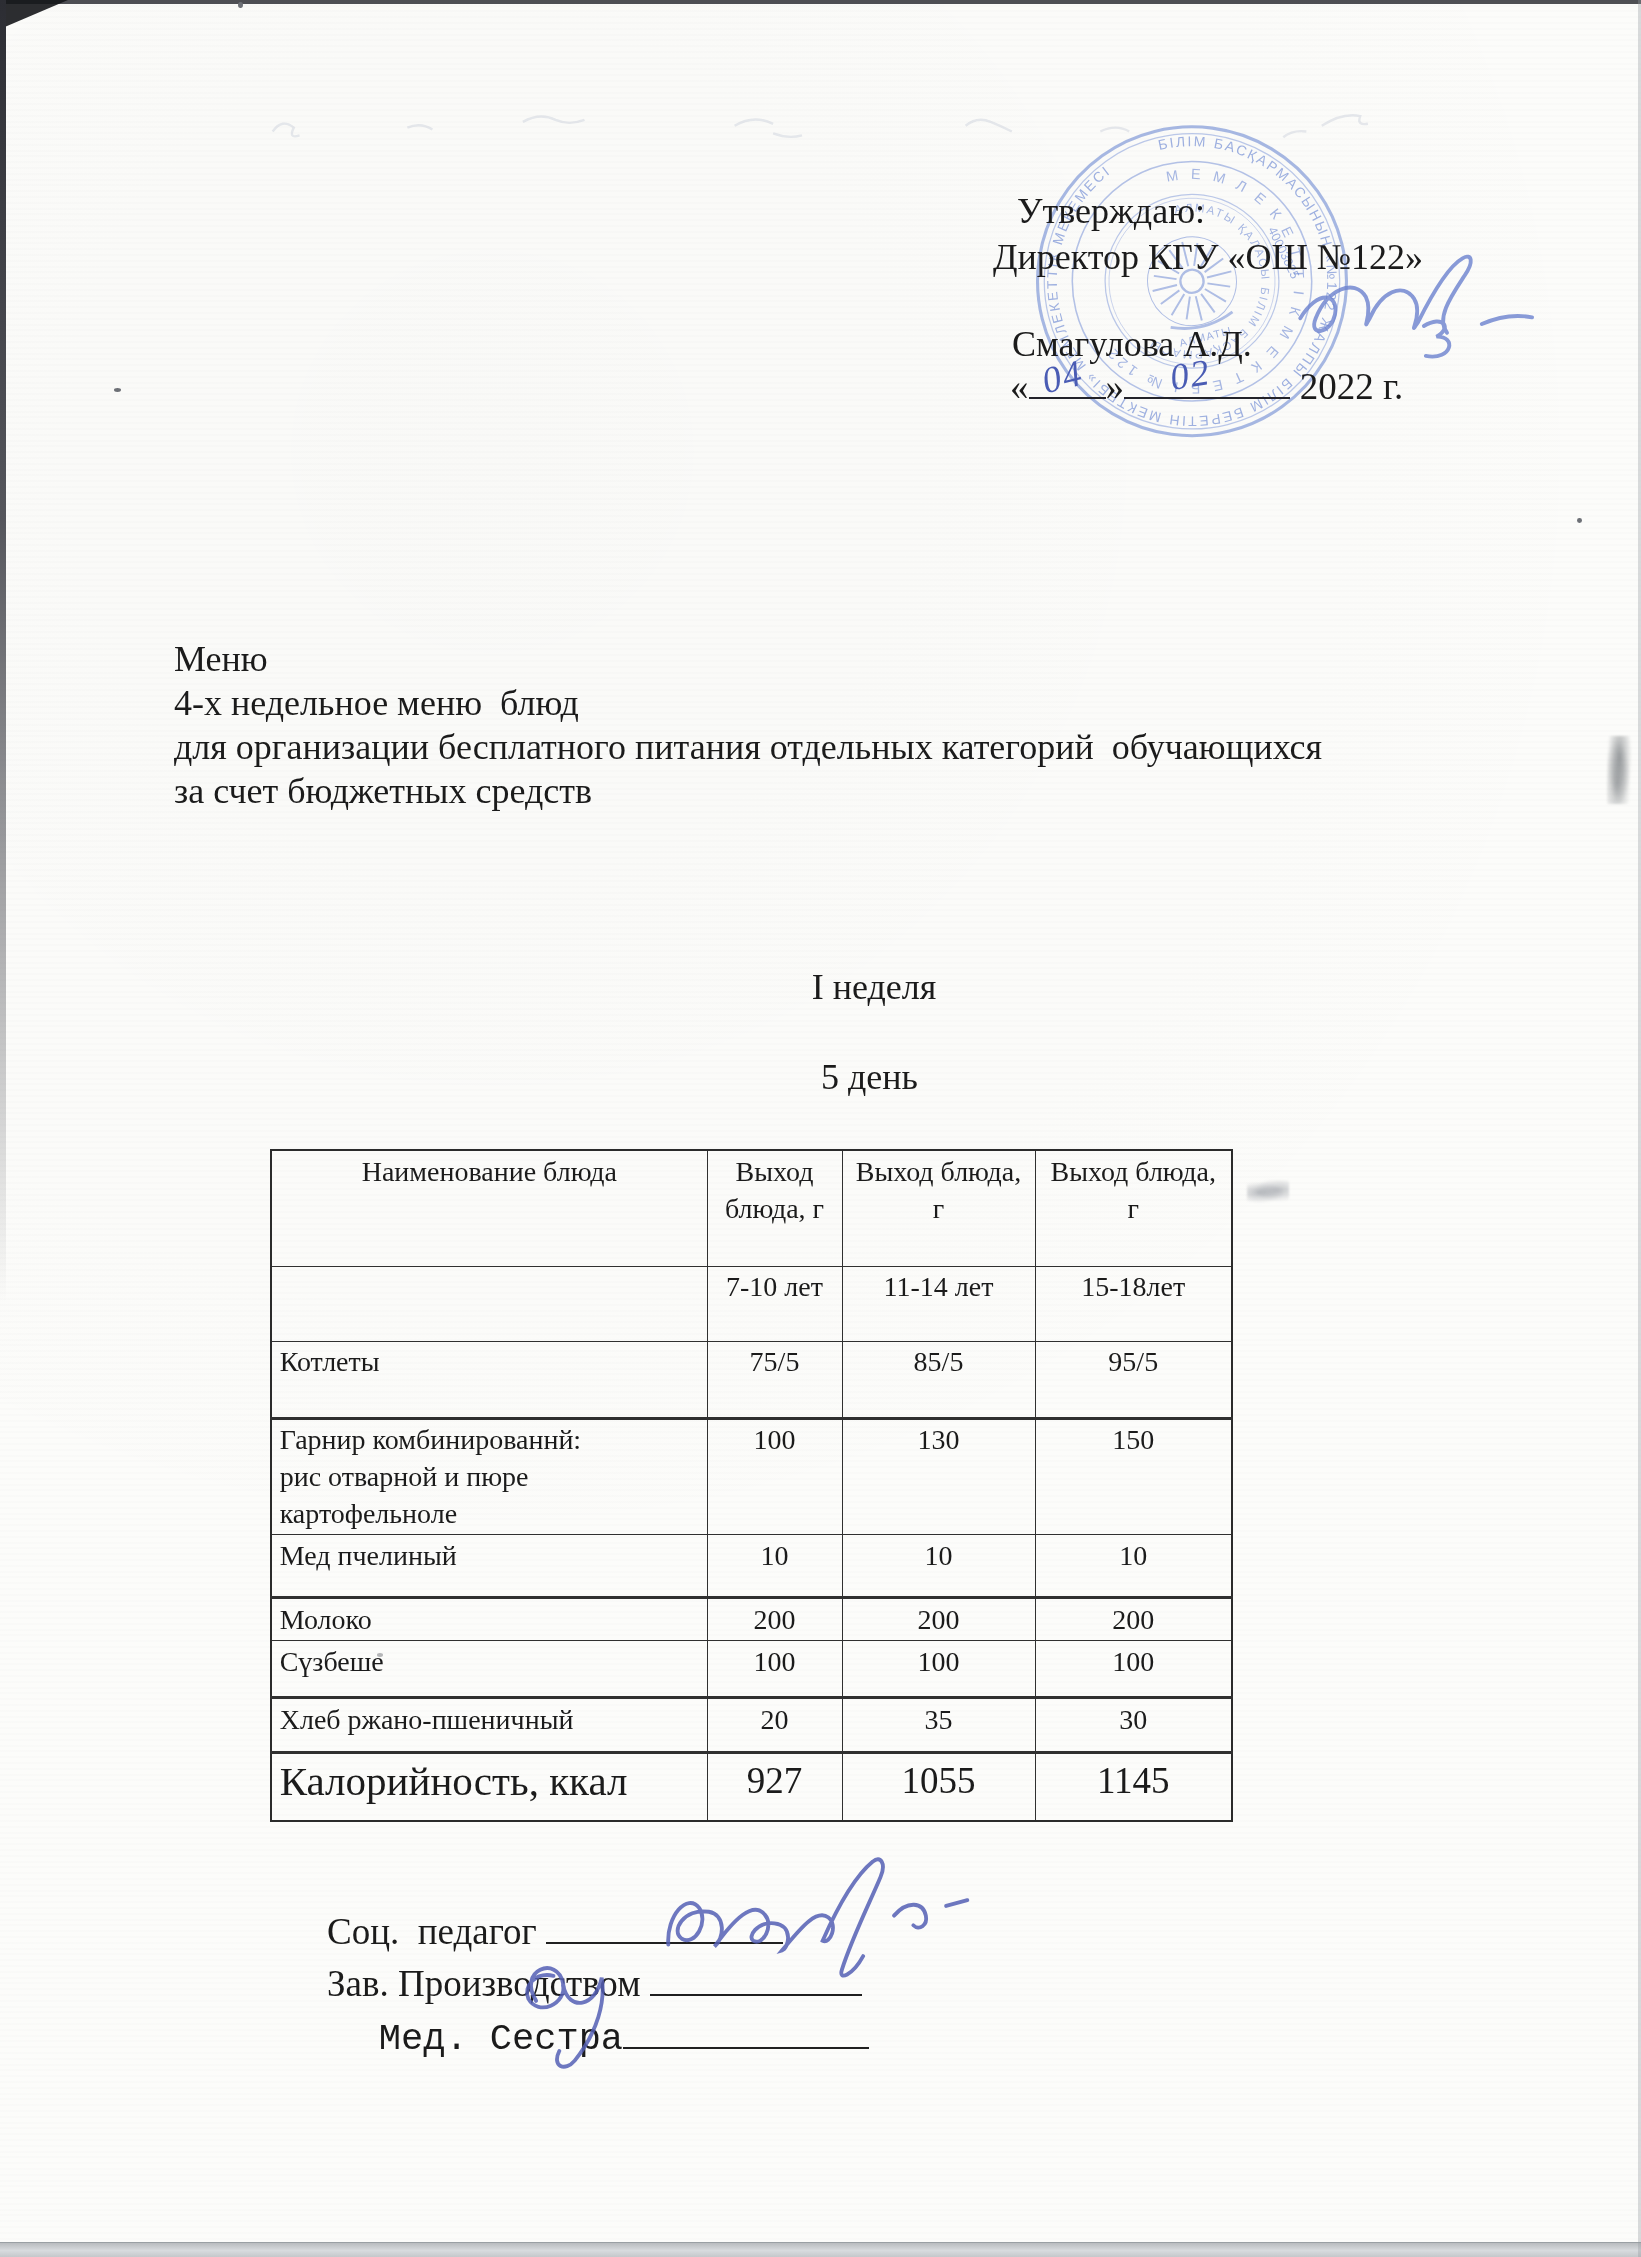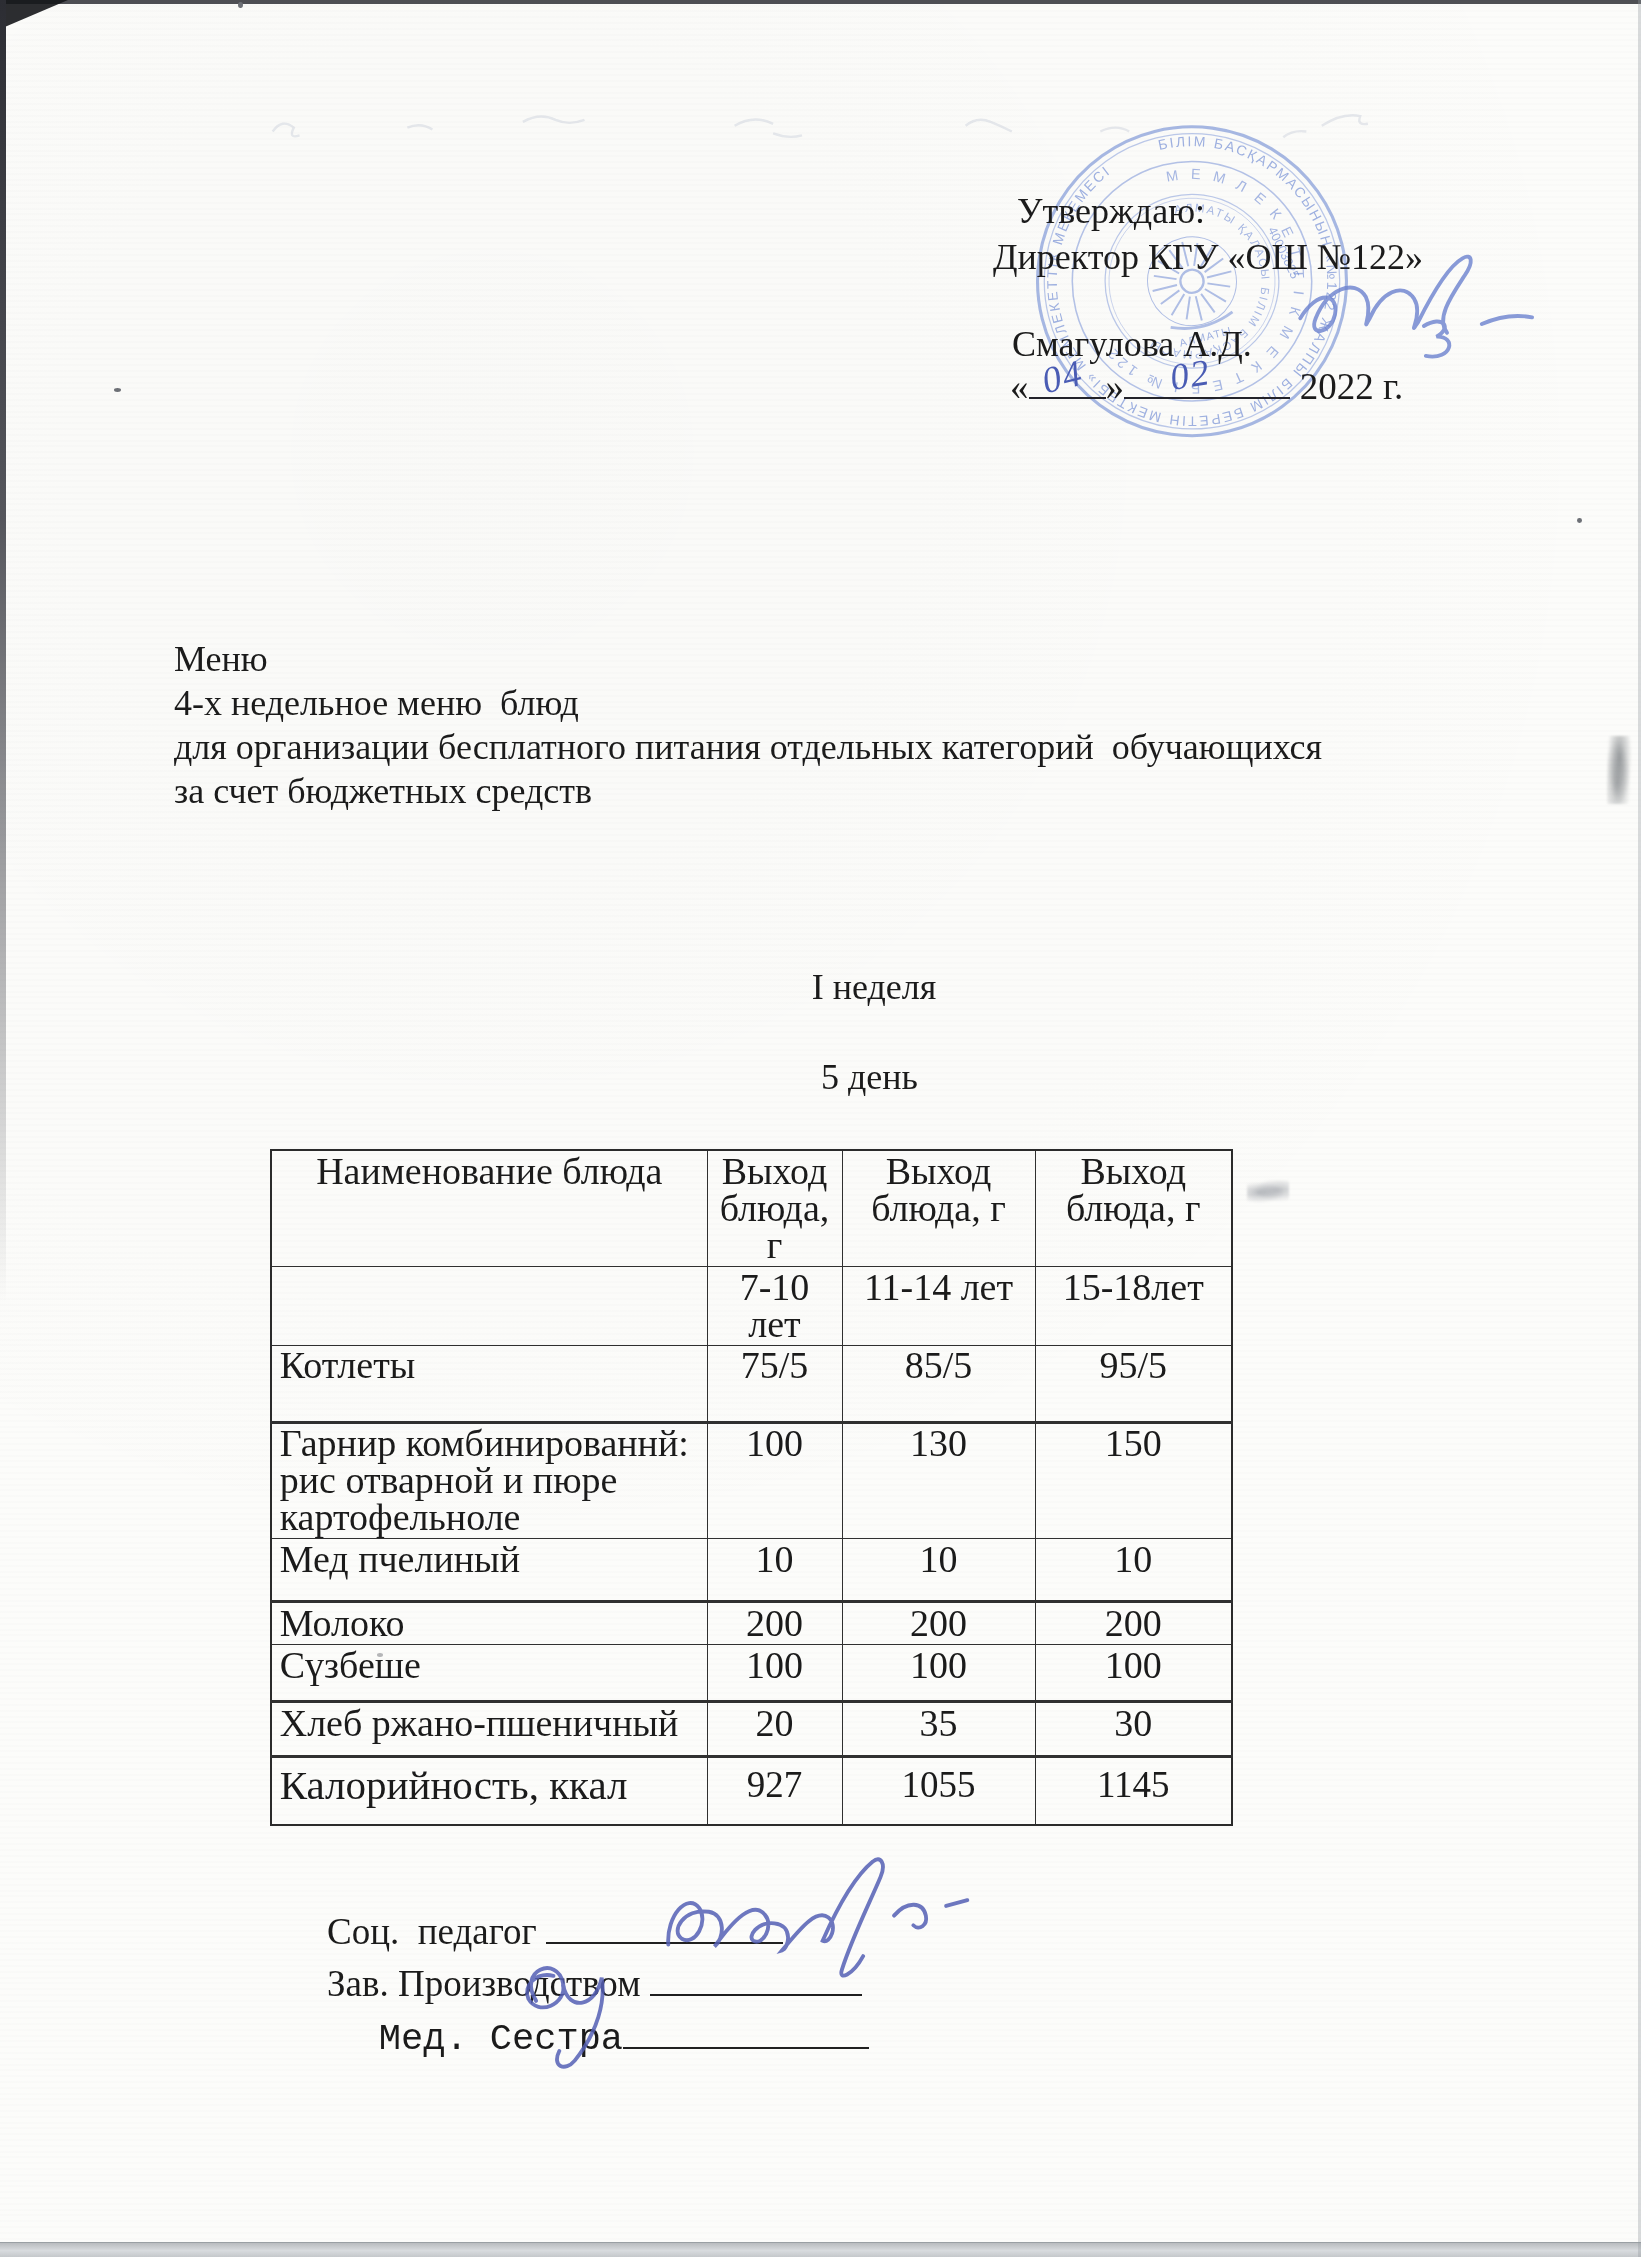--- a/index.html
+++ b/index.html
@@ -46,21 +46,21 @@
   .stamp{position:absolute;left:1025px;top:114px;filter:blur(0.4px);}
   
   .title-block{position:absolute;left:174px;top:637px;width:1468px;text-align:left;
     font-size:36px;line-height:44px;}
   .title-block div{white-space:pre-wrap;}
   .week-label{position:absolute;left:657px;top:966px;width:434px;text-align:center;font-size:36px;}
   .day-label{position:absolute;left:657px;top:1056px;width:425px;text-align:center;font-size:36px;}
   
   table.menu{position:absolute;left:270px;top:1149px;width:962px;border-collapse:collapse;
     table-layout:fixed;border:2.9px solid #2b2b2b;}
-  table.menu td{border:1.9px solid #303030;vertical-align:top;font-size:38px;line-height:37px;
+  table.menu td{border:1.9px solid #303030;vertical-align:top;font-size:28px;line-height:37px;
     padding:1.9px 7.7px;overflow:hidden;}
   td.cname{text-align:left;padding-left:9.7px;white-space:pre-wrap;}
   td.cnum{text-align:center;}
   td.chead{text-align:center;}
   tr.thickline td{border-top-width:3.9px;}
   tr.kcal td{font-size:37px;line-height:50px;}
   tr.kcal td.cname{font-size:41px;line-height:50px;}
   
   .sig-row{position:absolute;left:290px;font-size:37px;line-height:42px;white-space:pre;}
   .sig-line{display:inline-block;border-bottom:2.9px solid #202020;height:33px;vertical-align:baseline;}

